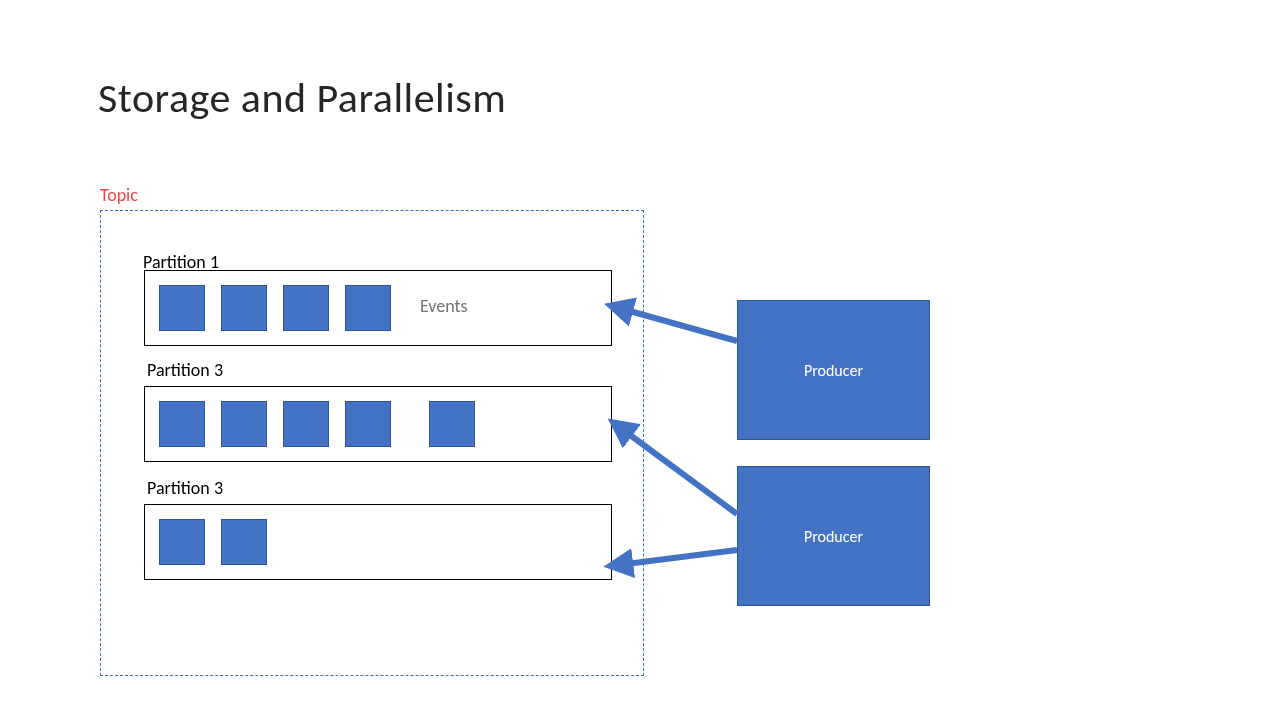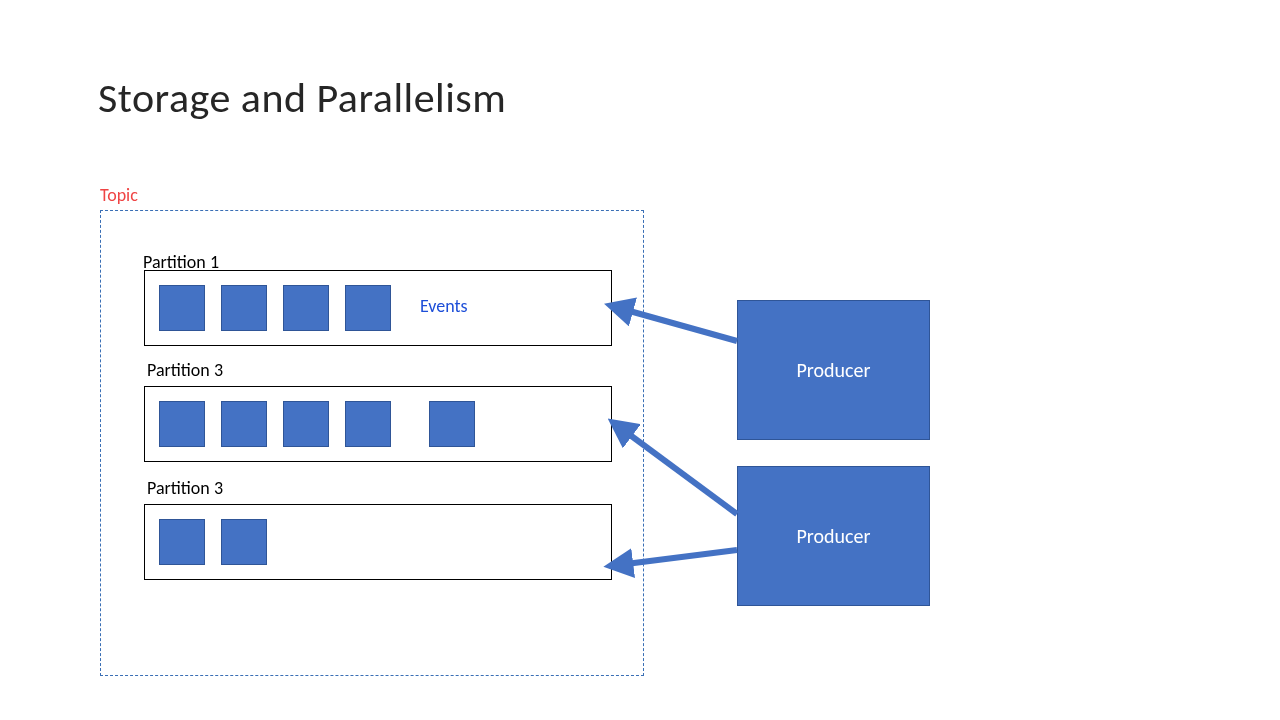--- a/index.html
+++ b/index.html
@@ -50,33 +50,33 @@
     .event-box {
       position: absolute;
       width: 46px;
       height: 46px;
       background: #4472c4;
       border: 1px solid #2f5597;
     }
     .events-label {
       position: absolute;
       font-size: 18px;
-      color: #1d4ed8;
+      color: #737373;
     }
     .producer-box {
       position: absolute;
       width: 193px;
       height: 140px;
       background: #4472c4;
       border: 1px solid #2f5597;
       display: flex;
       align-items: center;
       justify-content: center;
       color: #ffffff;
-      font-size: 20px;
+      font-size: 16px;
     }
     svg.arrows {
       position: absolute;
       left: 0;
       top: 0;
       width: 1280px;
       height: 720px;
       pointer-events: none;
     }
   </style>

